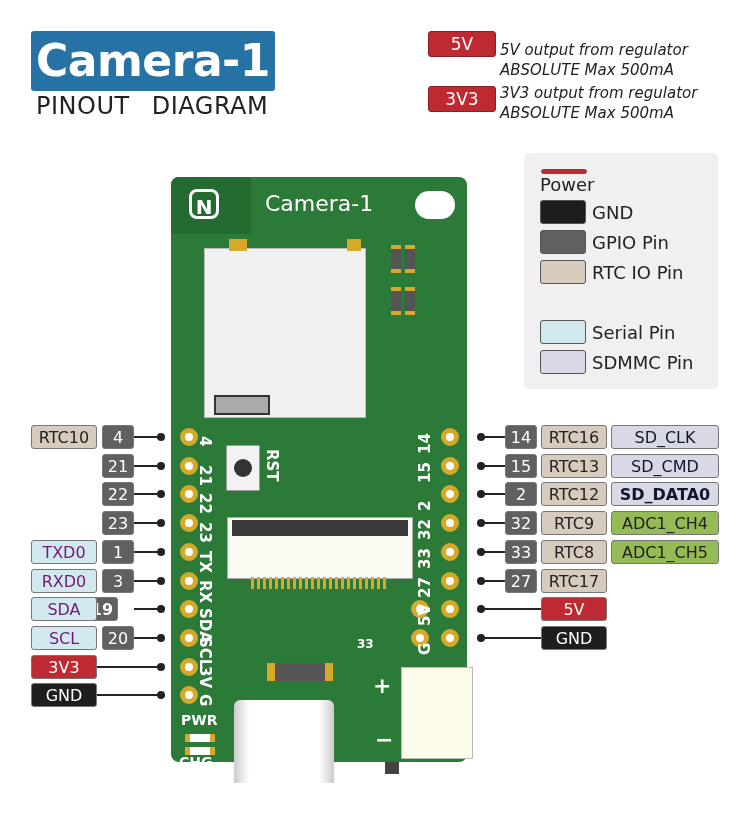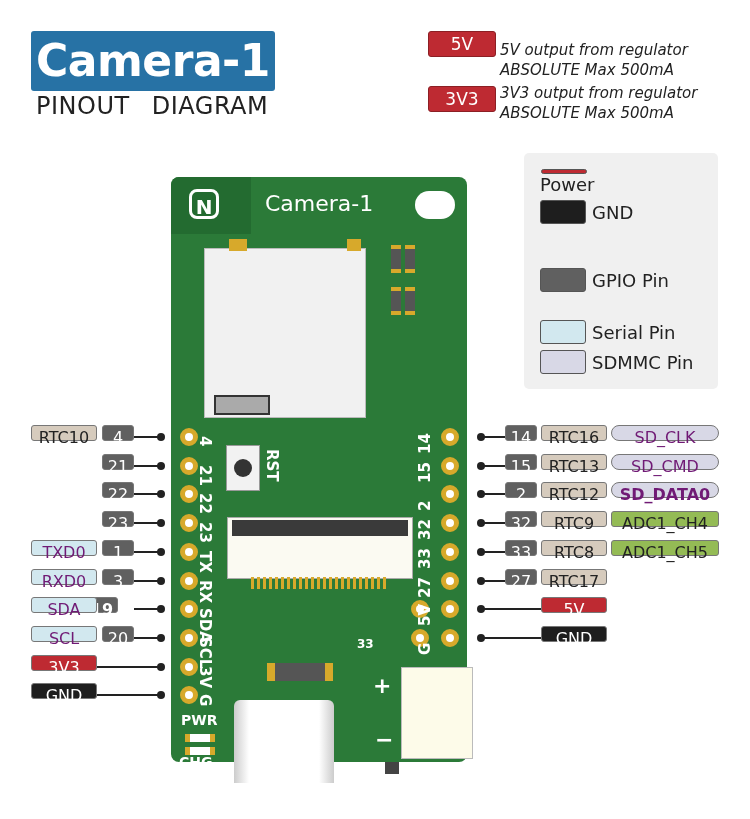--- a/index.html
+++ b/index.html
@@ -8,25 +8,25 @@
   #title-box{left:31px;top:31px;width:244px;height:60px;background:#2772a5;border-radius:3px;color:#fff;font-family:"DejaVu Sans",sans-serif;font-weight:bold;font-size:44px;line-height:60px;text-align:center;letter-spacing:-0.5px;}
   #subtitle{left:36px;top:92px;width:240px;font-size:24px;color:#222;letter-spacing:0.5px;word-spacing:14px;}
   .note-badge{width:66px;height:24px;background:#be2a32;border:1px solid #8c1f24;border-radius:3px;color:#fff;font-size:17px;line-height:24px;text-align:center;}
   .note-text{font-style:italic;font-size:15px;line-height:20px;color:#222;font-family:"DejaVu Sans",sans-serif;}
   #legend{left:524px;top:153px;width:194px;height:236px;background:#f0f0f0;border-radius:5px;}
   .leg-row{position:absolute;left:16px;height:26px;display:flex;align-items:center;}
   .leg-sw{width:44px;height:22px;border:1px solid #555;border-radius:3px;margin-right:6px;}
   .leg-lbl{font-size:18px;color:#222;font-family:"DejaVu Sans",sans-serif;}
   #board{left:171px;top:177px;width:296px;height:585px;background:#2b7a38;border-radius:8px;}
   .pin{position:absolute;width:18px;height:18px;border-radius:50%;background:#fff;border:5px solid #d7a92b;box-sizing:border-box;}
-  .tag{position:absolute;height:16px;border:1px solid #777;border-radius:3px;font-size:16px;line-height:24px;text-align:center;box-sizing:border-box;}
+  .tag{position:absolute;height:24px;border:1px solid #777;border-radius:3px;font-size:16px;line-height:24px;text-align:center;box-sizing:border-box;}
   .gpio{background:#606060;color:#fff;}
   .rtc{background:#d6cbbd;color:#222;}
   .serial{background:#d2e8ef;color:#701a75;}
-  .sdmmc{background:#d8d8e6;color:#701a75;border-radius:10px;}
+  .sdmmc{background:#d8d8e6;color:#0f172a;}
   .analog{background:#94bb55;color:#222;}
   .power{background:#be2a32;color:#fff;}
   .gnd{background:#1e1e1e;color:#fff;}
   .line{position:absolute;height:2px;background:#222;}
   .dot{position:absolute;width:8px;height:8px;border-radius:50%;background:#222;}
   .silk{position:absolute;color:#fff;font-family:"DejaVu Sans",sans-serif;font-weight:bold;font-size:15px;}
 </style>
 </head>
 <body>
 
@@ -46,23 +46,27 @@
 
 <div id="legend" class="abs">
     <div class="leg-row" style="top: 16px; flex-direction: column;">
       <div class="leg-sw" style="background: rgb(190, 42, 50);"></div>
       <span class="leg-lbl">Power</span>
     </div>
     <div class="leg-row" style="top: 46px;">
       <div class="leg-sw" style="background: rgb(30, 30, 30);"></div>
       <span class="leg-lbl">GND</span>
     </div>
-    <div class="leg-row" style="top: 76px; margin-top: 38px;">
+    <div class="leg-row" style="top: 76px;">
       <div class="leg-sw" style="background: rgb(96, 96, 96);"></div>
       <span class="leg-lbl">GPIO Pin</span>
+    </div>
+    <div class="leg-row" style="top: 106px;">
+      <div class="leg-sw" style="background: rgb(214, 203, 189);"></div>
+      <span class="leg-lbl">RTC IO Pin</span>
     </div>
     <div class="leg-row" style="top: 166px;">
       <div class="leg-sw" style="background: rgb(210, 232, 239);"></div>
       <span class="leg-lbl">Serial Pin</span>
     </div>
     <div class="leg-row" style="top: 196px;">
       <div class="leg-sw" style="background: rgb(216, 216, 230);"></div>
       <span class="leg-lbl">SDMMC Pin</span>
     </div>
   </div>

